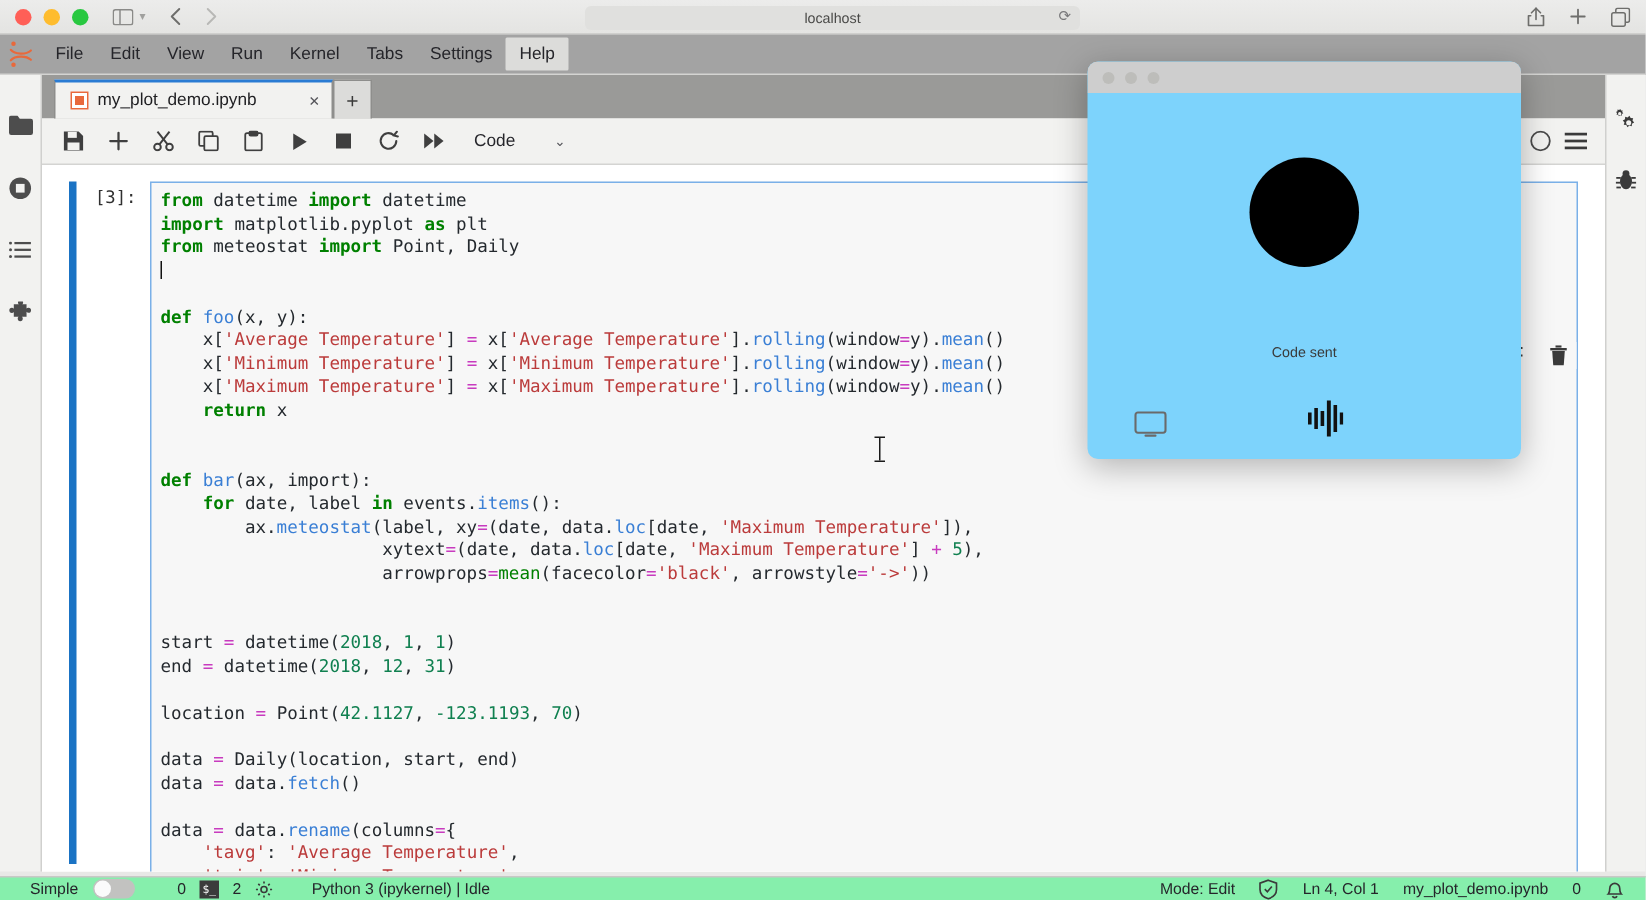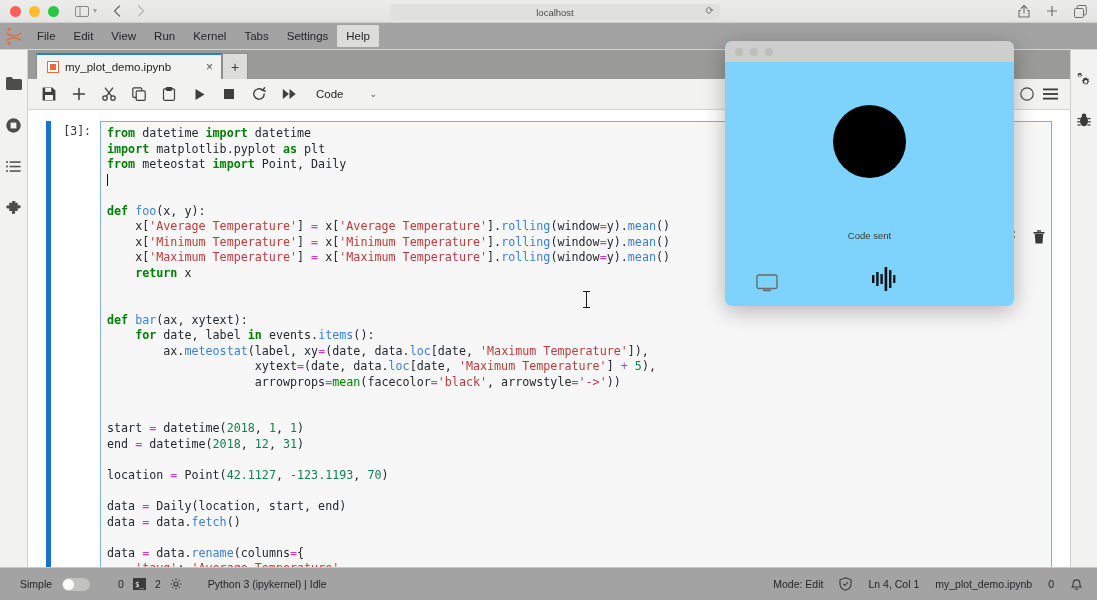--- a/index.html
+++ b/index.html
@@ -211,22 +211,22 @@
   .cell-toolbar {
     position: absolute; right: 19px; top: 118px;
     display: flex; gap: 16px; align-items: center;
     background: #f7f7f7; padding: 2px 6px;
     z-index: 5;
   }
 
   
   .statusbar {
     position: absolute; left: 0; bottom: 0;
-    width: 1097px; height: 33px;
-    background: #a3a3a3;
+    width: 1097px; height: 16px;
+    background: #86efac;
     border-top: 1px solid #c8c8c6;
     display: flex; align-items: center;
     font-size: 10.5px; color: #25252a;
   }
   .sb-left { display: flex; align-items: center; gap: 0; padding-left: 20px; }
   .sb-simple { margin-right: 10px; }
   .toggle {
     width: 28px; height: 13px; border-radius: 7px;
     background: #c2c2c0; position: relative; display: inline-block;
     vertical-align: -2px;
@@ -542,21 +542,21 @@
 <span class="k">from </span><span class="pl">meteostat </span><span class="k">import </span><span class="pl">Point, Daily</span>
 <span class="cursor-line"></span>
 
 <span class="k">def </span><span class="fn">foo</span><span class="pl">(x, y):</span>
 <span class="pl">    x[</span><span class="st">'Average Temperature'</span><span class="pl">] </span><span class="op">=</span><span class="pl"> x[</span><span class="st">'Average Temperature'</span><span class="pl">].</span><span class="fn">rolling</span><span class="pl">(window</span><span class="op">=</span><span class="pl">y).</span><span class="fn">mean</span><span class="pl">()</span>
 <span class="pl">    x[</span><span class="st">'Minimum Temperature'</span><span class="pl">] </span><span class="op">=</span><span class="pl"> x[</span><span class="st">'Minimum Temperature'</span><span class="pl">].</span><span class="fn">rolling</span><span class="pl">(window</span><span class="op">=</span><span class="pl">y).</span><span class="fn">mean</span><span class="pl">()</span>
 <span class="pl">    x[</span><span class="st">'Maximum Temperature'</span><span class="pl">] </span><span class="op">=</span><span class="pl"> x[</span><span class="st">'Maximum Temperature'</span><span class="pl">].</span><span class="fn">rolling</span><span class="pl">(window</span><span class="op">=</span><span class="pl">y).</span><span class="fn">mean</span><span class="pl">()</span>
 <span class="pl">    </span><span class="k">return </span><span class="pl">x</span>
 
 
-<span class="k">def </span><span class="fn">bar</span><span class="pl">(ax, xytext):</span>
+<span class="k">def </span><span class="fn">bar</span><span class="pl">(ax, import):</span>
 <span class="pl">    </span><span class="k">for </span><span class="pl">date, label </span><span class="k">in </span><span class="pl">events.</span><span class="fn">items</span><span class="pl">():</span>
 <span class="pl">        ax.</span><span class="fn">meteostat</span><span class="pl">(label, xy</span><span class="op">=</span><span class="pl">(date, data.</span><span class="fn">loc</span><span class="pl">[date, </span><span class="st">'Maximum Temperature'</span><span class="pl">]),</span>
 <span class="pl">                     xytext</span><span class="op">=</span><span class="pl">(date, data.</span><span class="fn">loc</span><span class="pl">[date, </span><span class="st">'Maximum Temperature'</span><span class="pl">] </span><span class="op">+ </span><span class="nu">5</span><span class="pl">),</span>
 <span class="pl">                     arrowprops</span><span class="op">=</span><span class="bi">mean</span><span class="pl">(facecolor</span><span class="op">=</span><span class="st">'black'</span><span class="pl">, arrowstyle</span><span class="op">=</span><span class="st">'-&gt;'</span><span class="pl">))</span>
 
 
 <span class="pl">start </span><span class="op">=</span><span class="pl"> datetime(</span><span class="nu">2018</span><span class="pl">, </span><span class="nu">1</span><span class="pl">, </span><span class="nu">1</span><span class="pl">)</span>
 <span class="pl">end </span><span class="op">=</span><span class="pl"> datetime(</span><span class="nu">2018</span><span class="pl">, </span><span class="nu">12</span><span class="pl">, </span><span class="nu">31</span><span class="pl">)</span>
 
 <span class="pl">location </span><span class="op">=</span><span class="pl"> Point(</span><span class="nu">42.1127</span><span class="pl">, </span><span class="nu">-123.1193</span><span class="pl">, </span><span class="nu">70</span><span class="pl">)</span>

